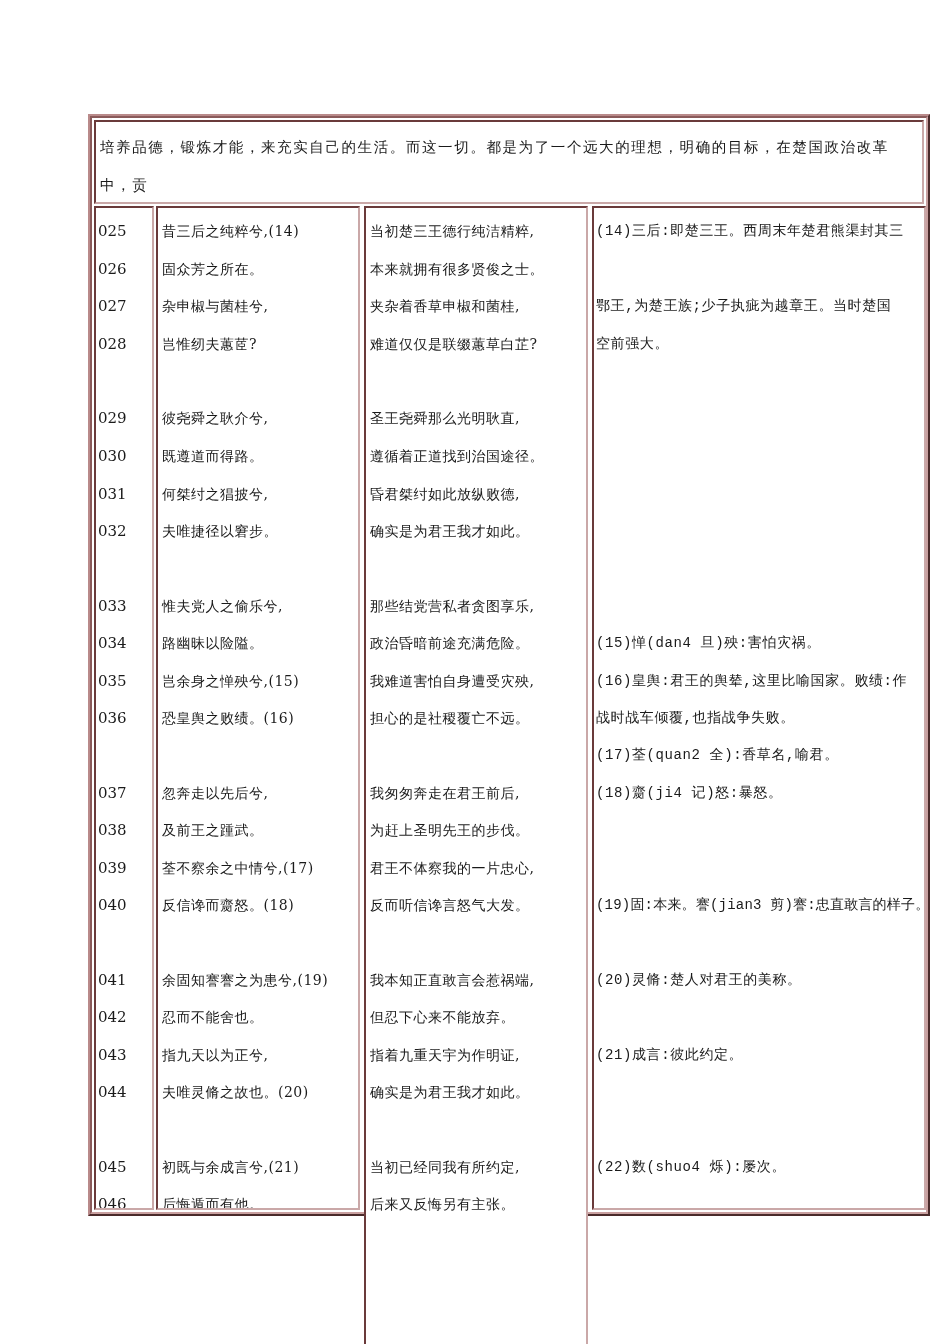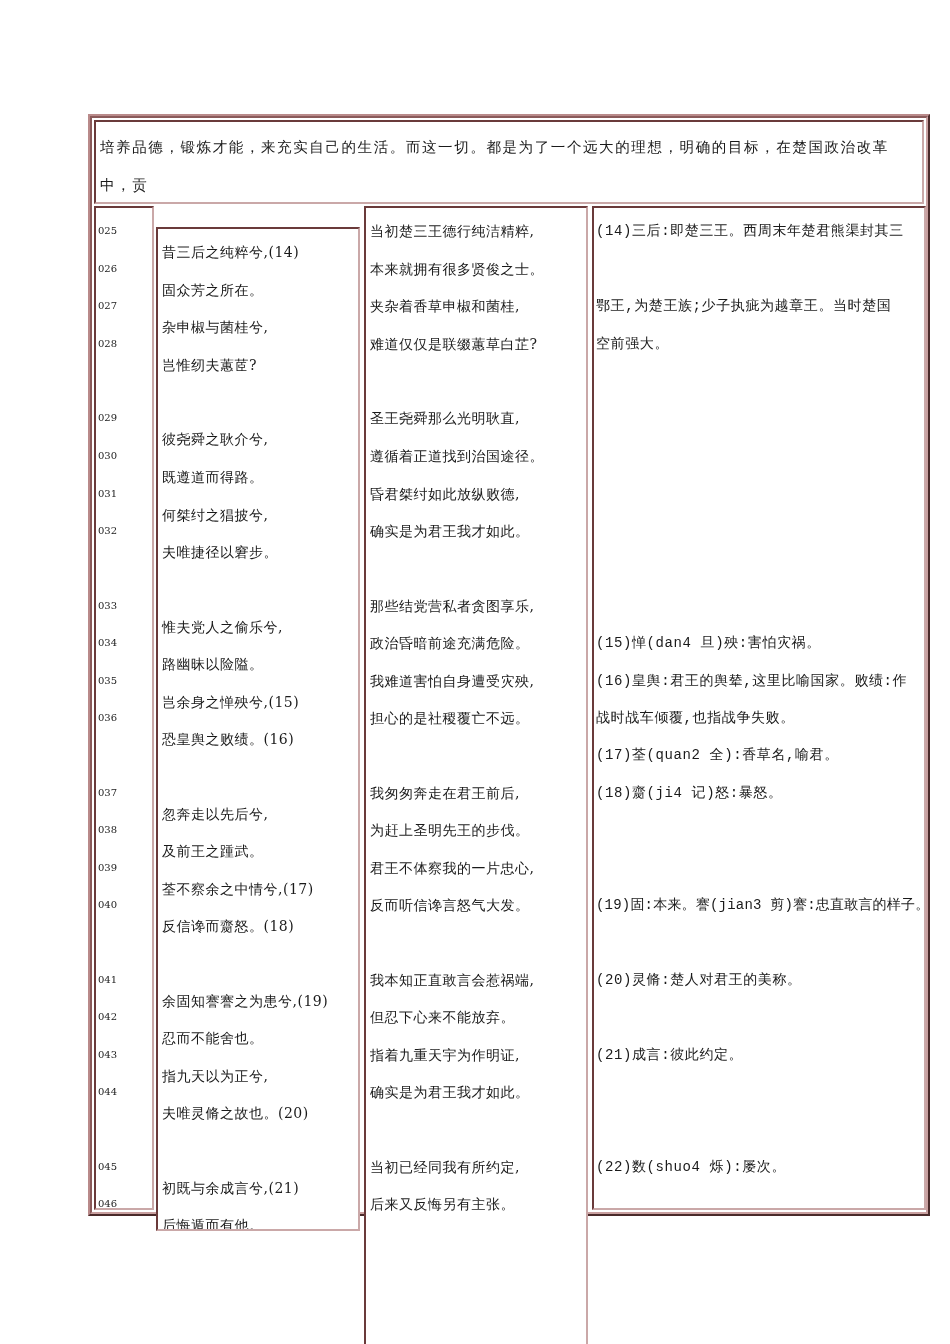--- a/index.html
+++ b/index.html
@@ -19,28 +19,28 @@
   }
   .cell {
     position: absolute; box-sizing: border-box;
     border-style: solid; border-width: 2px;
     border-color: #6a3a3a #caa8a8 #caa8a8 #6a3a3a;
     background: #fff; overflow: hidden;
   }
   .intro { left: 4px; top: 4px; width: 830px; height: 84px; padding: 6px 4px 18px 4px; }
   .intro p { margin: 0; font-size: 14.5px; line-height: 38px; letter-spacing: 1.6px; }
   .col-num   { left: 4px;   top: 90px; width: 60px;  height: 1004px; }
-  .col-orig  { left: 66px;  top: 90px; width: 204px; height: 1004px; margin-top: 21px; }
+  .col-orig  { left: 66px;  top: 90px; width: 204px; height: 1004px; }
   .col-trans { left: 274px; top: 90px; width: 224px; height: 1168px; }
   .col-notes { left: 502px; top: 90px; width: 334px; height: 1004px; }
   .line {
     position: absolute; left: 4px; white-space: nowrap;
     font-size: 14px; line-height: 20px; letter-spacing: 0.5px;
   }
-  .col-num .line { left: 2px; font-size: 10px; letter-spacing: 0; }
+  .col-num .line { left: 2px; font-size: 15px; letter-spacing: 0; }
   .col-notes .line { left: 2px; letter-spacing: 0.6px; font-family: Liberation Mono, monospace; }
 </style>
 </head>
 <body>
 
 <div class="doc-table">
 
   <div class="cell intro">
     <p>培养品德，锻炼才能，来充实自己的生活。而这一切。都是为了一个远大的理想，明确的目标，在楚国政治改革中，贡</p>
 

